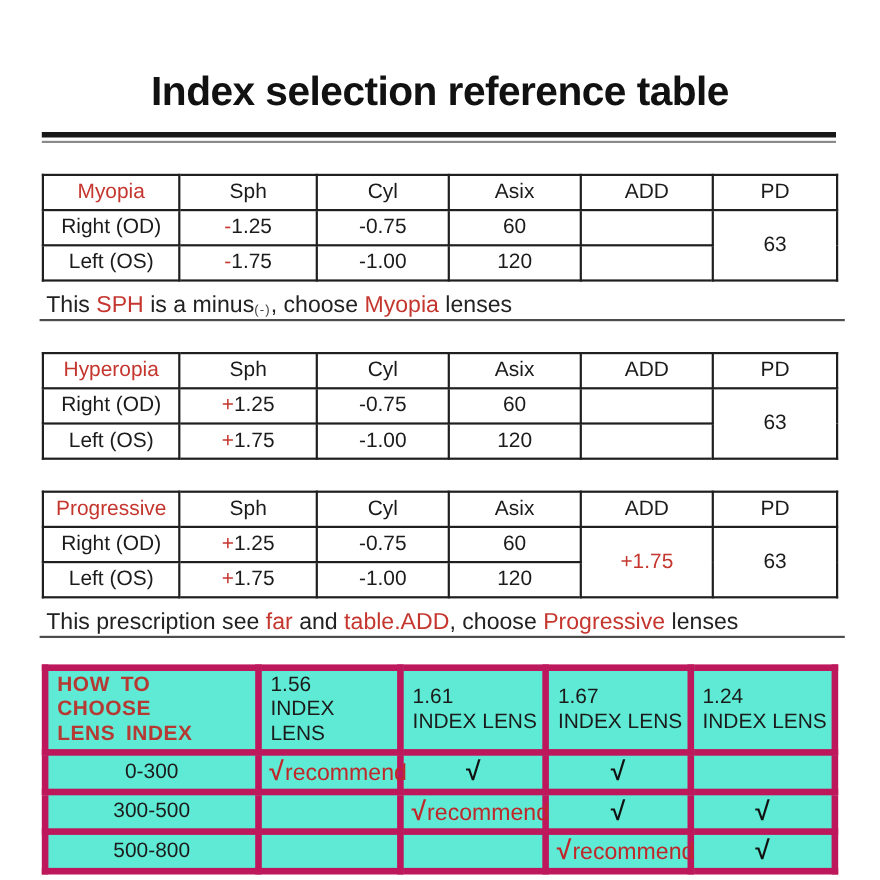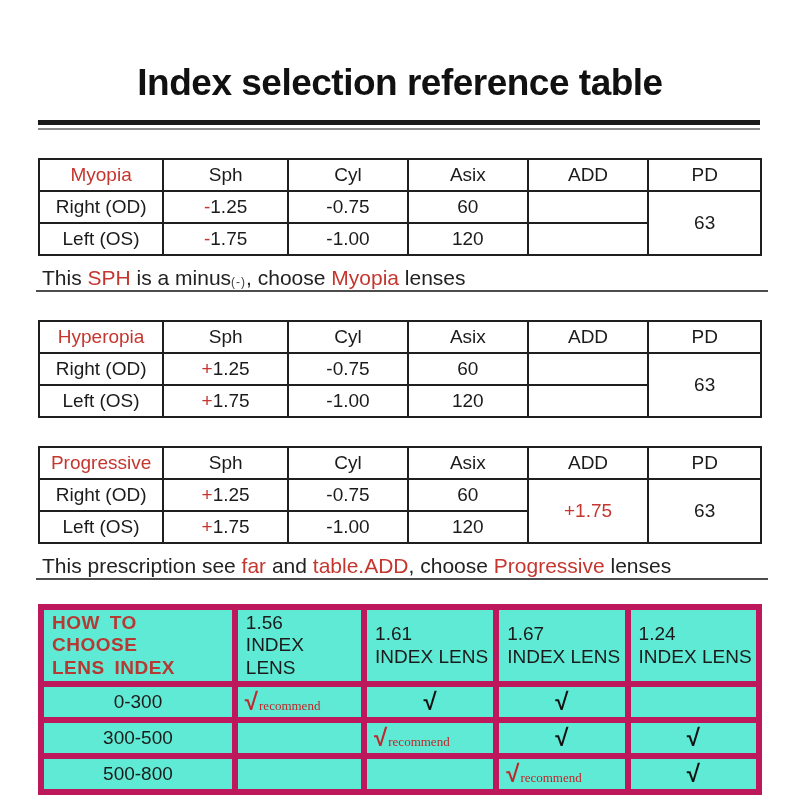--- a/index.html
+++ b/index.html
@@ -86,21 +86,21 @@
     font-weight:bold;
     letter-spacing:0.5px;
     word-spacing:4px;
     font-size:19px;
   }
   td.range{height:27px;text-align:center;font-size:22px;}
   td.mark{height:27px;text-align:center;}
   td.mark .glyph{font-size:24px;font-weight:bold;color:#111;}
   td.mark.rec{text-align:left;padding-left:7px;}
   td.mark.rec .glyph{color:#c0272a;}
-  td.mark.rec .rec-label{font-size:13px;color:#c0272a;margin-left:1px;font-family:Liberation Serif, serif;}
+  td.mark.rec .rec-label{font-size:21px;color:#c0272a;margin-left:1px;}
 </style>
 </head>
 <body>
 
 <div class="page">
 
   <div class="title">Index selection reference table</div>
   <div class="rules">
     <div class="rule-thick"></div>
     <div class="rule-thin"></div>

